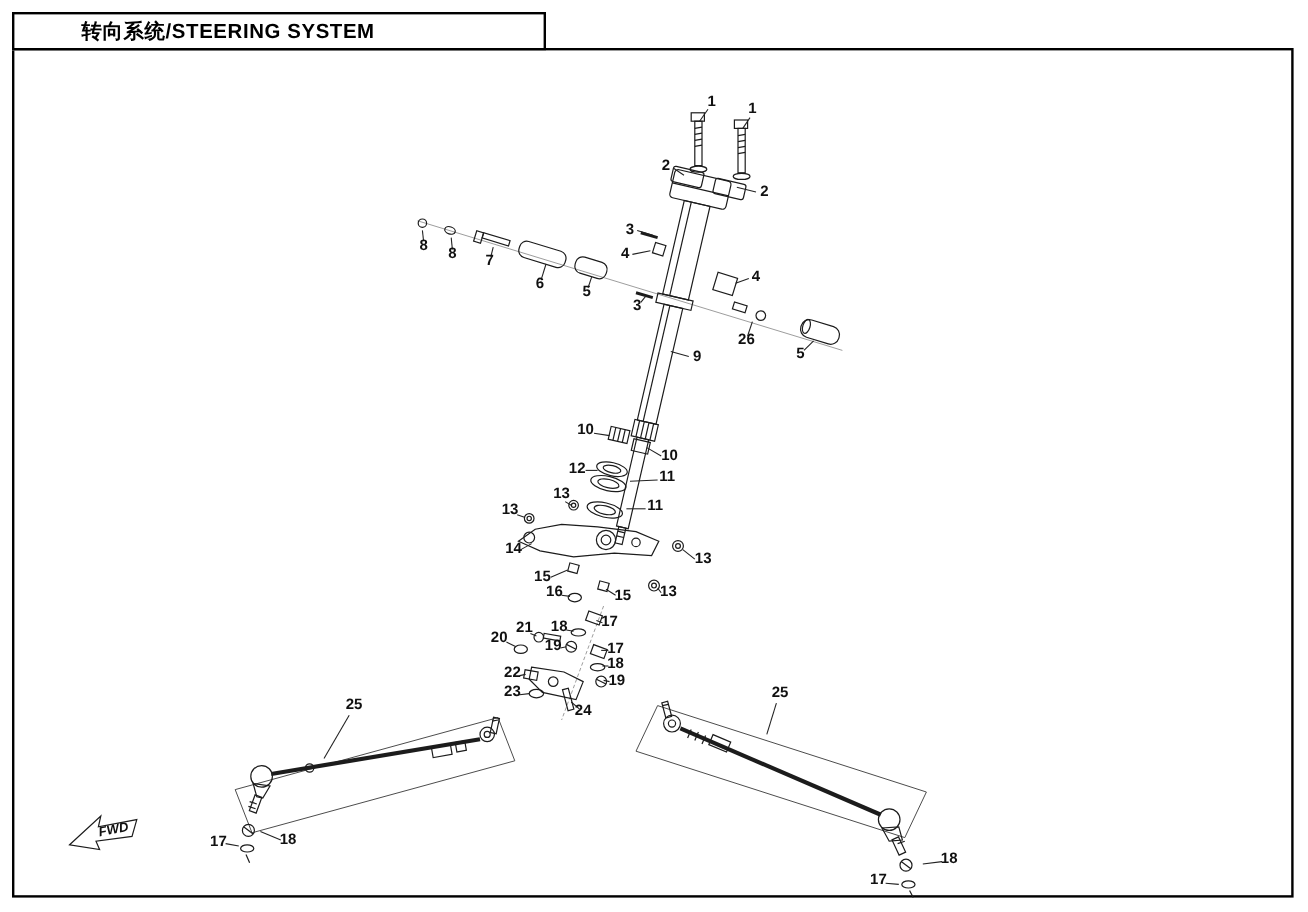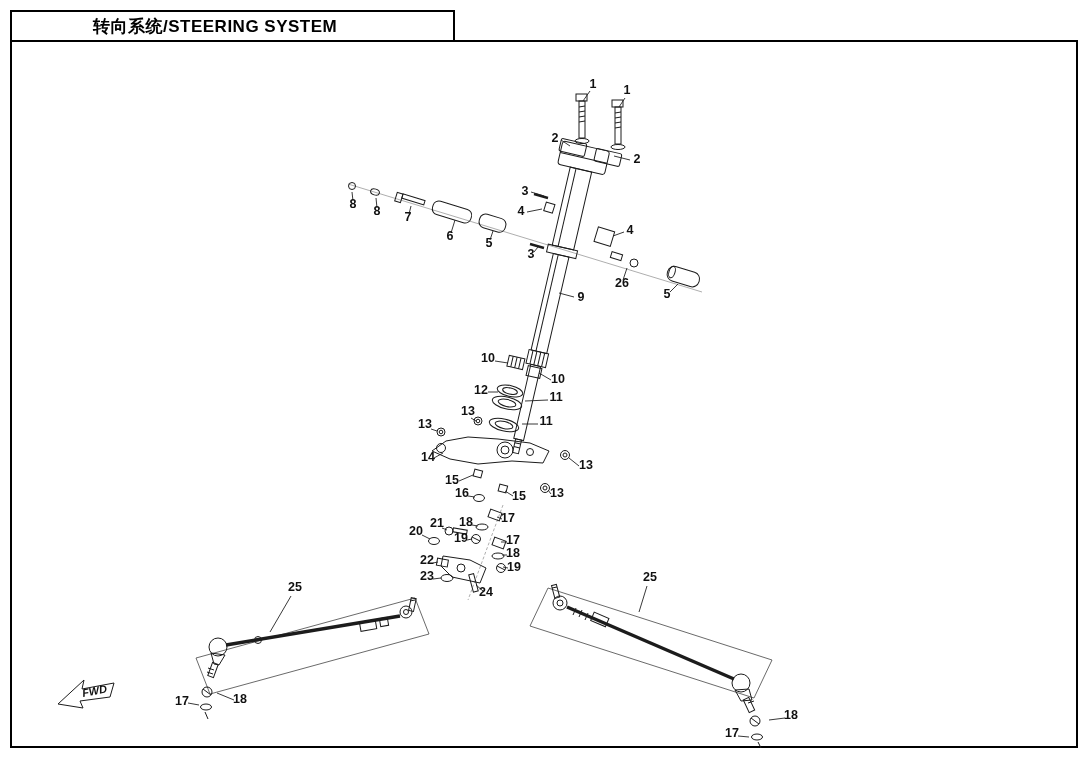--- a/index.html
+++ b/index.html
@@ -1,18 +1,18 @@
 <!DOCTYPE html>
 <html><head>
 <meta charset="utf-8">
 <style>
   html,body{margin:0;padding:0;background:#ffffff;}
   body{width:1090px;height:760px;position:relative;font-family:"Liberation Sans",sans-serif;overflow:hidden;}
   .main-border{position:absolute;left:10px;top:40px;width:1068px;height:708px;border:2px solid #000;box-sizing:border-box;background:#fff;}
-  .title-box{position:absolute;left:10px;top:10px;width:445px;height:32px;border:2px solid #000;box-sizing:border-box;display:flex;align-items:center;padding-left:81px;background:#fff;z-index:2;}
+  .title-box{position:absolute;left:10px;top:10px;width:445px;height:32px;border:2px solid #000;box-sizing:border-box;display:flex;align-items:center;padding-left:56px;background:#fff;z-index:2;}
   .title-box span{font-size:17px;font-weight:bold;color:#000;letter-spacing:0.5px;white-space:nowrap;}
   svg.diagram{position:absolute;left:0;top:0;z-index:3;}
   .art{stroke:#1c1c1c;fill:none;stroke-width:1;}
   .thick{stroke-width:2.5;}
   .rod{stroke-width:3.5;}
   .thin{stroke-width:0.6;stroke:#777;}
   .boxline{stroke-width:0.8;stroke:#444;}
   .callout{font:bold 12.5px "Liberation Sans",sans-serif;fill:#111;text-anchor:middle;}
   .leader{stroke:#222;stroke-width:0.9;}
   .fwd-text{font:italic bold 11px "Liberation Sans",sans-serif;fill:#111;}

